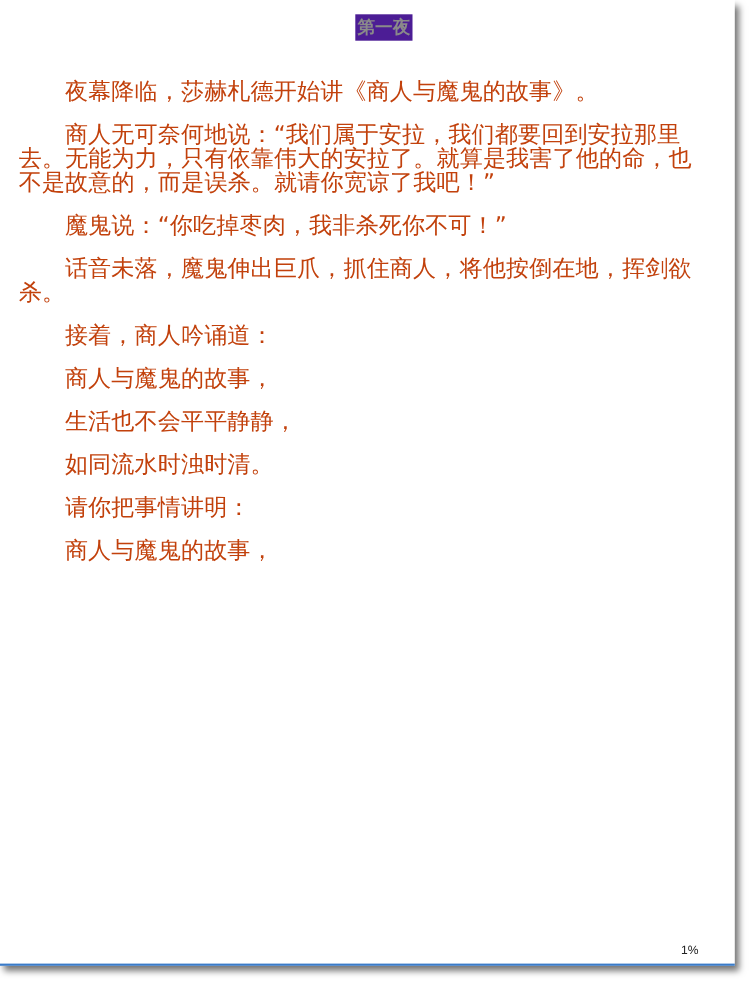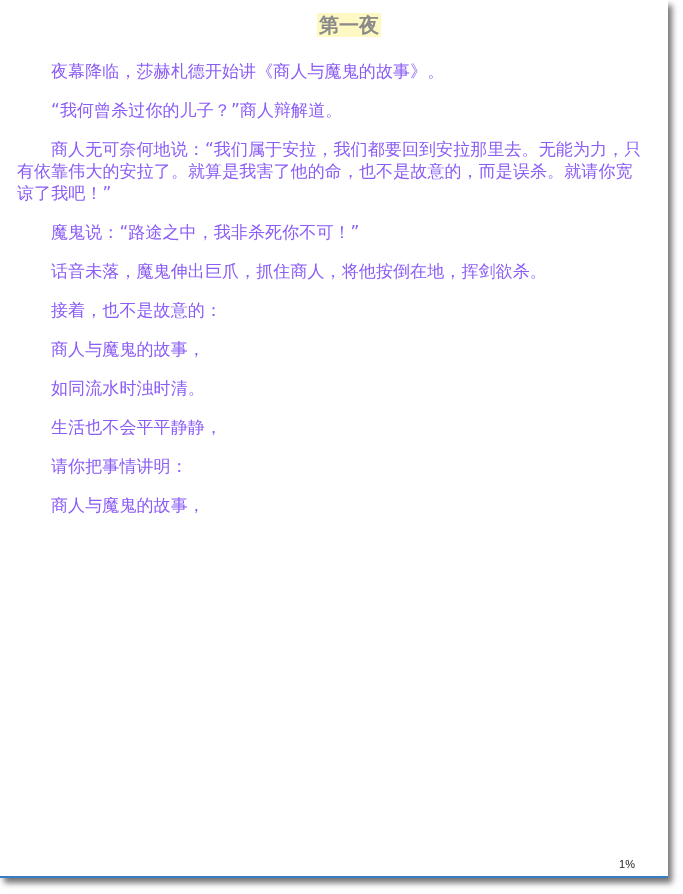--- a/index.html
+++ b/index.html
@@ -27,35 +27,35 @@
     }
     .title-wrap {
       position: absolute;
       top: 13px;
       left: 0;
       width: 698px;
       text-align: center;
     }
     .title {
       display: inline-block;
-      background: #fef9c3;
+      background: #4c1d95;
       color: #8a8a8a;
-      font-size: 20px;
+      font-size: 16px;
       font-weight: bold;
       line-height: 24px;
       padding: 0 2px;
       letter-spacing: 0;
     }
     .content {
       position: absolute;
       left: 17px;
-      top: 60px;
+      top: 72px;
       width: 632px;
-      color: #8b5cf6;
-      font-size: 17px;
+      color: #c2410c;
+      font-size: 21px;
       line-height: 22px;
     }
     .content p {
       margin: 0 0 17px 0;
       text-indent: 2em;
       word-break: break-all;
       letter-spacing: 0.1px;
     }
     .progress {
       position: absolute;
@@ -69,26 +69,25 @@
 </head>
 <body>
 
 <div class="page">
   <div class="title-wrap">
     <span class="title">第一夜</span>
   </div>
 
   <div class="content">
     <p>夜幕降临，莎赫札德开始讲《商人与魔鬼的故事》。</p>
-    <p>“我何曾杀过你的儿子？”商人辩解道。</p>
     <p>商人无可奈何地说：“我们属于安拉，我们都要回到安拉那里去。无能为力，只有依靠伟大的安拉了。就算是我害了他的命，也不是故意的，而是误杀。就请你宽谅了我吧！”</p>
-    <p>魔鬼说：“路途之中，我非杀死你不可！”</p>
+    <p>魔鬼说：“你吃掉枣肉，我非杀死你不可！”</p>
     <p>话音未落，魔鬼伸出巨爪，抓住商人，将他按倒在地，挥剑欲杀。</p>
-    <p>接着，也不是故意的：</p>
+    <p>接着，商人吟诵道：</p>
     <p>商人与魔鬼的故事，</p>
+    <p>生活也不会平平静静，</p>
     <p>如同流水时浊时清。</p>
-    <p>生活也不会平平静静，</p>
     <p>请你把事情讲明：</p>
     <p>商人与魔鬼的故事，</p>
   </div>
 
   <div class="progress">1%</div>
 </div>
 
 </body></html>

